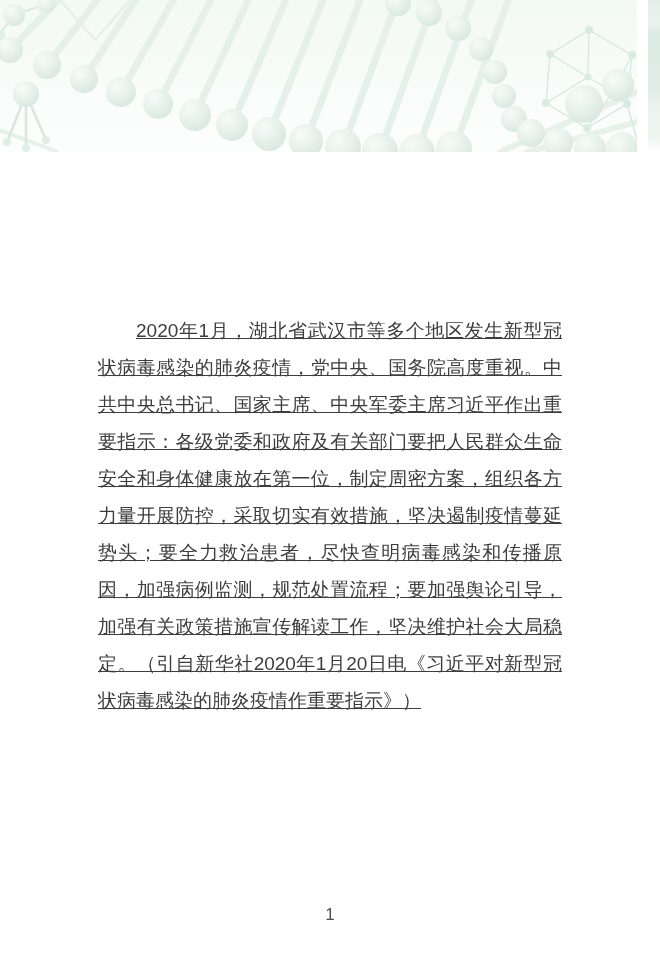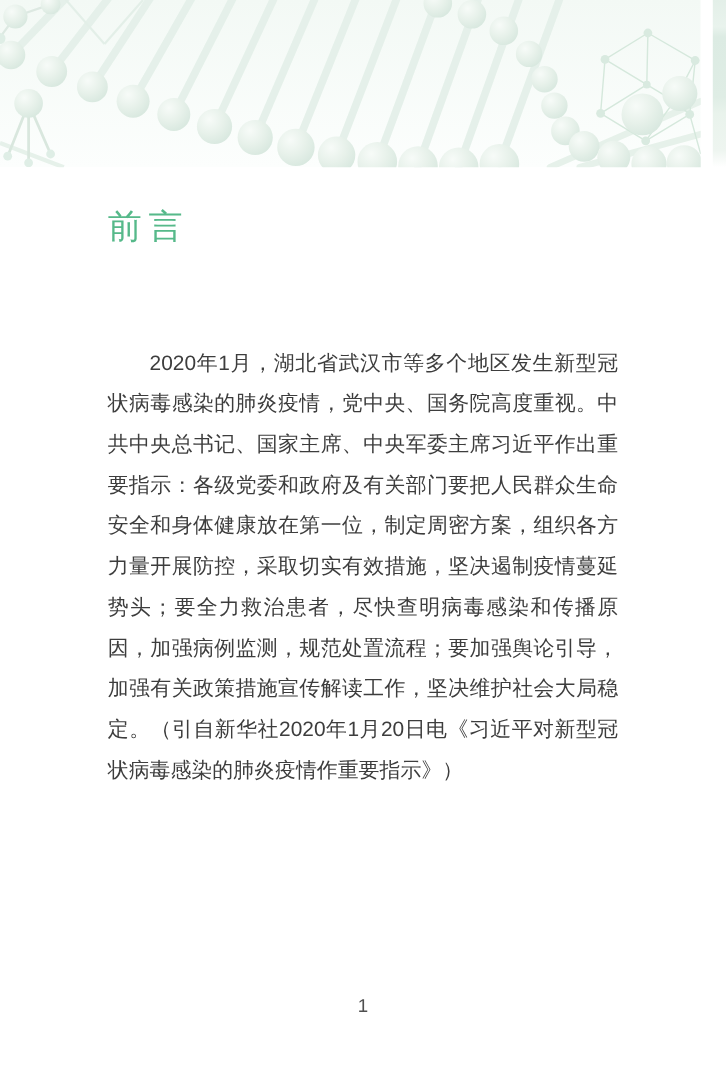--- a/index.html
+++ b/index.html
@@ -44,20 +44,21 @@
     top: 312px;
     width: 464px;
     font-size: 19px;
     line-height: 37px;
     color: #3d3d3d;
     text-align: justify;
   }
   .body-text p {
     margin: 0;
     text-indent: 2em;
+    text-decoration: underline;
   }
   .page-number {
     position: absolute;
     left: 0;
     top: 905px;
     width: 660px;
     text-align: center;
     font-size: 17px;
     color: #4f4f4f;
   }
@@ -173,21 +174,20 @@
       <circle cx="558" cy="143" r="15"></circle>
       <circle cx="590" cy="149" r="16"></circle>
       <circle cx="622" cy="148" r="16"></circle>
       <circle cx="584" cy="104" r="19"></circle>
       <circle cx="618" cy="85" r="16"></circle>
     </g>
   </svg>
 
   <div class="edge-strip"></div>
 
-  <h1 class="page-title" style="color: rgb(86, 185, 138);">前言</h1>
 
   <div class="body-text" style="color: rgb(61, 61, 61);">
     <p>2020年1月，湖北省武汉市等多个地区发生新型冠状病毒感染的肺炎疫情，党中央、国务院高度重视。中共中央总书记、国家主席、中央军委主席习近平作出重要指示：各级党委和政府及有关部门要把人民群众生命安全和身体健康放在第一位，制定周密方案，组织各方力量开展防控，采取切实有效措施，坚决遏制疫情蔓延势头；要全力救治患者，尽快查明病毒感染和传播原因，加强病例监测，规范处置流程；要加强舆论引导，加强有关政策措施宣传解读工作，坚决维护社会大局稳定。（引自新华社2020年1月20日电《习近平对新型冠状病毒感染的肺炎疫情作重要指示》）</p>
   </div>
 
   <div class="page-number">1</div>
 
 </div>
 
 </body></html>

